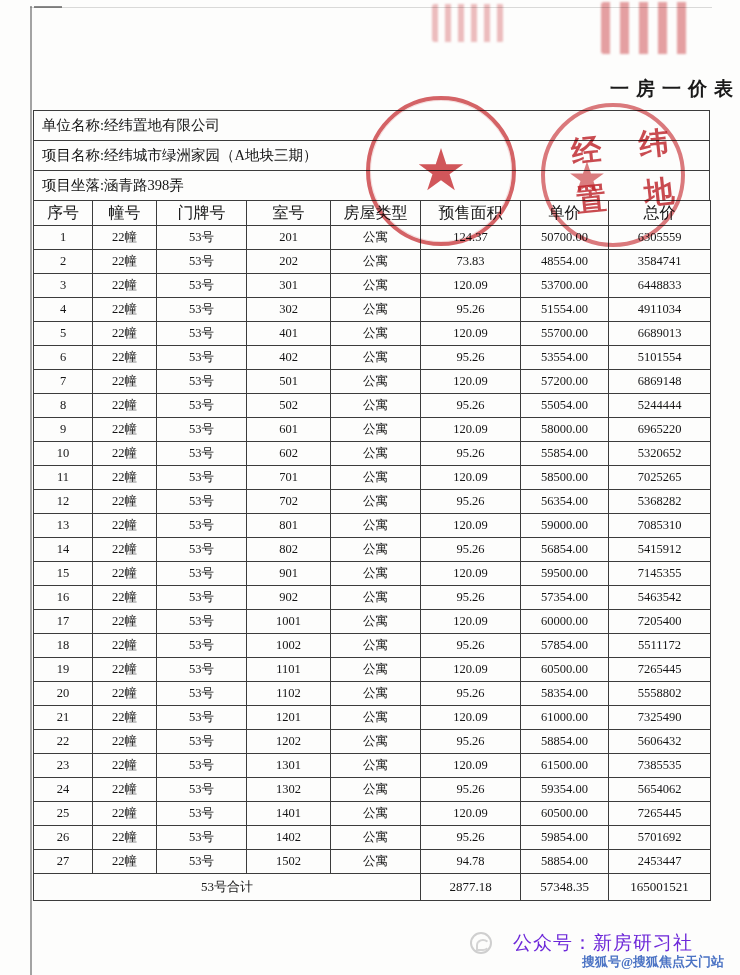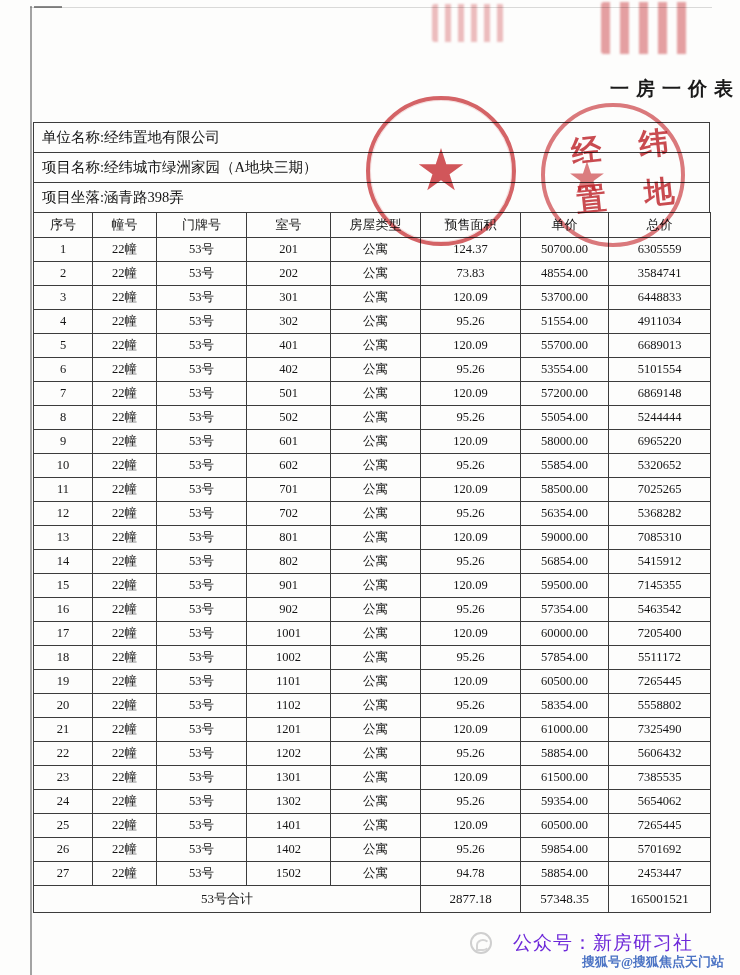--- a/index.html
+++ b/index.html
@@ -24,32 +24,32 @@
     letter-spacing:7px; color:#1a1a1a;
   }
 
   .doc { position:absolute; left:33px; top:110px; width:677px; }
 
   .info-row {
     border:1px solid #3c3c3c; margin-top:-1px;
     height:31px; line-height:29px; padding-left:8px;
     font-size:14.5px; color:#141414; background:transparent;
   }
-  .info-row:first-child { margin-top:12px; }
+  .info-row:first-child { margin-top:0; }
 
   table.price-table {
     width:677px; border-collapse:collapse; table-layout:fixed;
     margin-top:-1px; font-size:12.5px;
   }
   .price-table th, .price-table td {
     border:1px solid #3c3c3c; text-align:center; vertical-align:middle;
     padding:0; height:24px; color:#161616; font-weight:normal;
     overflow:hidden; white-space:nowrap;
   }
-  .price-table thead th { height:25px; font-size:13px; }
+  .price-table thead th { height:25px; font-size:16px; }
   .price-table tfoot td { height:27px; font-size:13px; }
 
   
   .seal {
     position:absolute; border-radius:50%;
     mix-blend-mode:multiply; pointer-events:none;
     filter:blur(.3px);
   }
   .seal-left {
     left:366px; top:96px; width:150px; height:150px;

